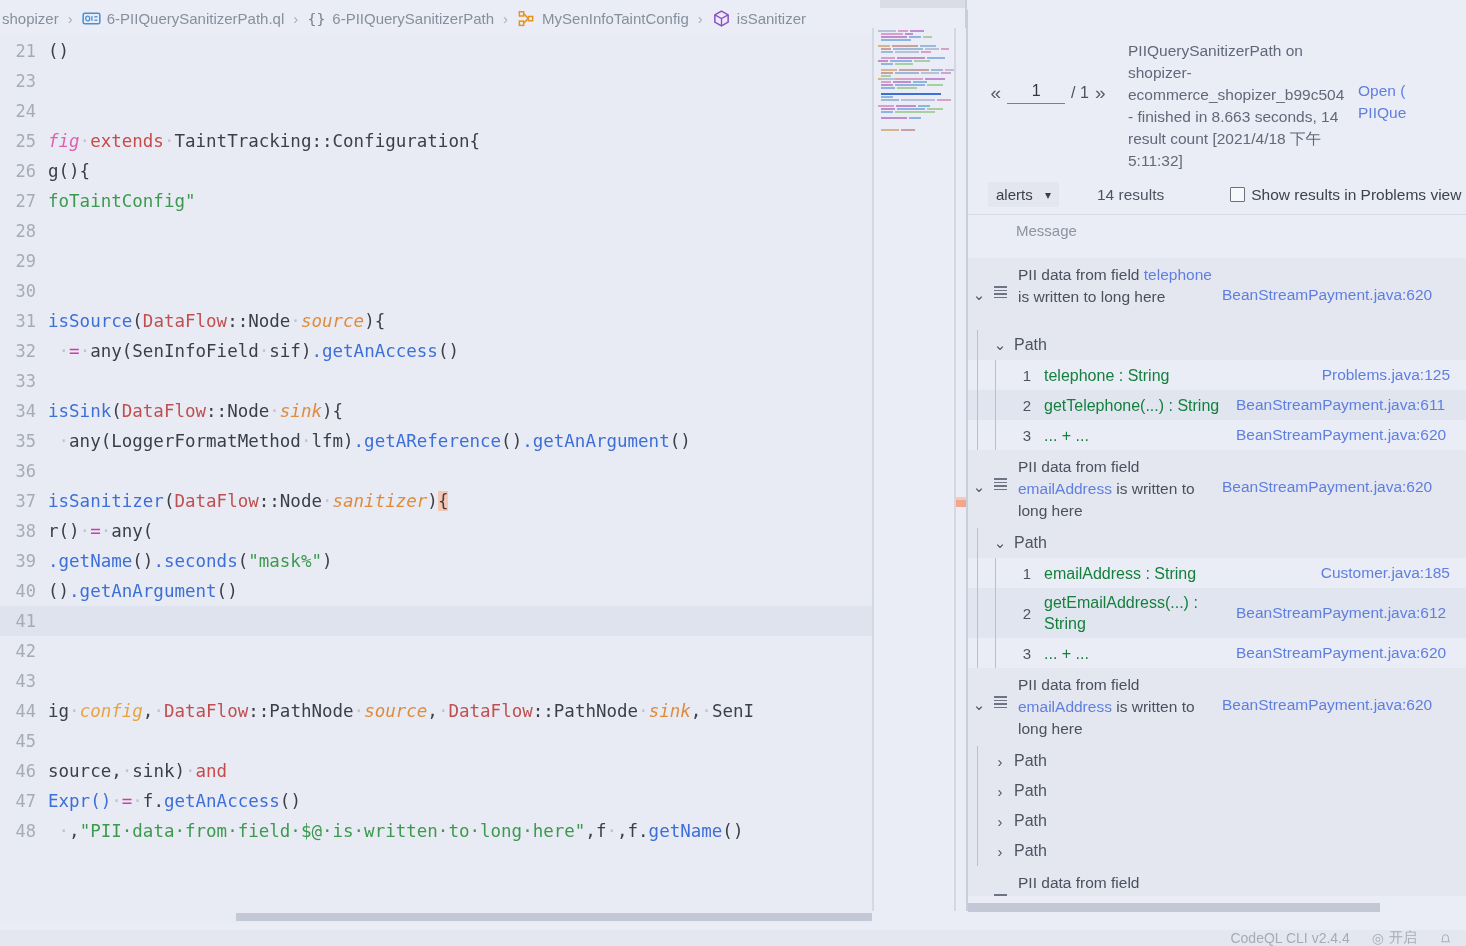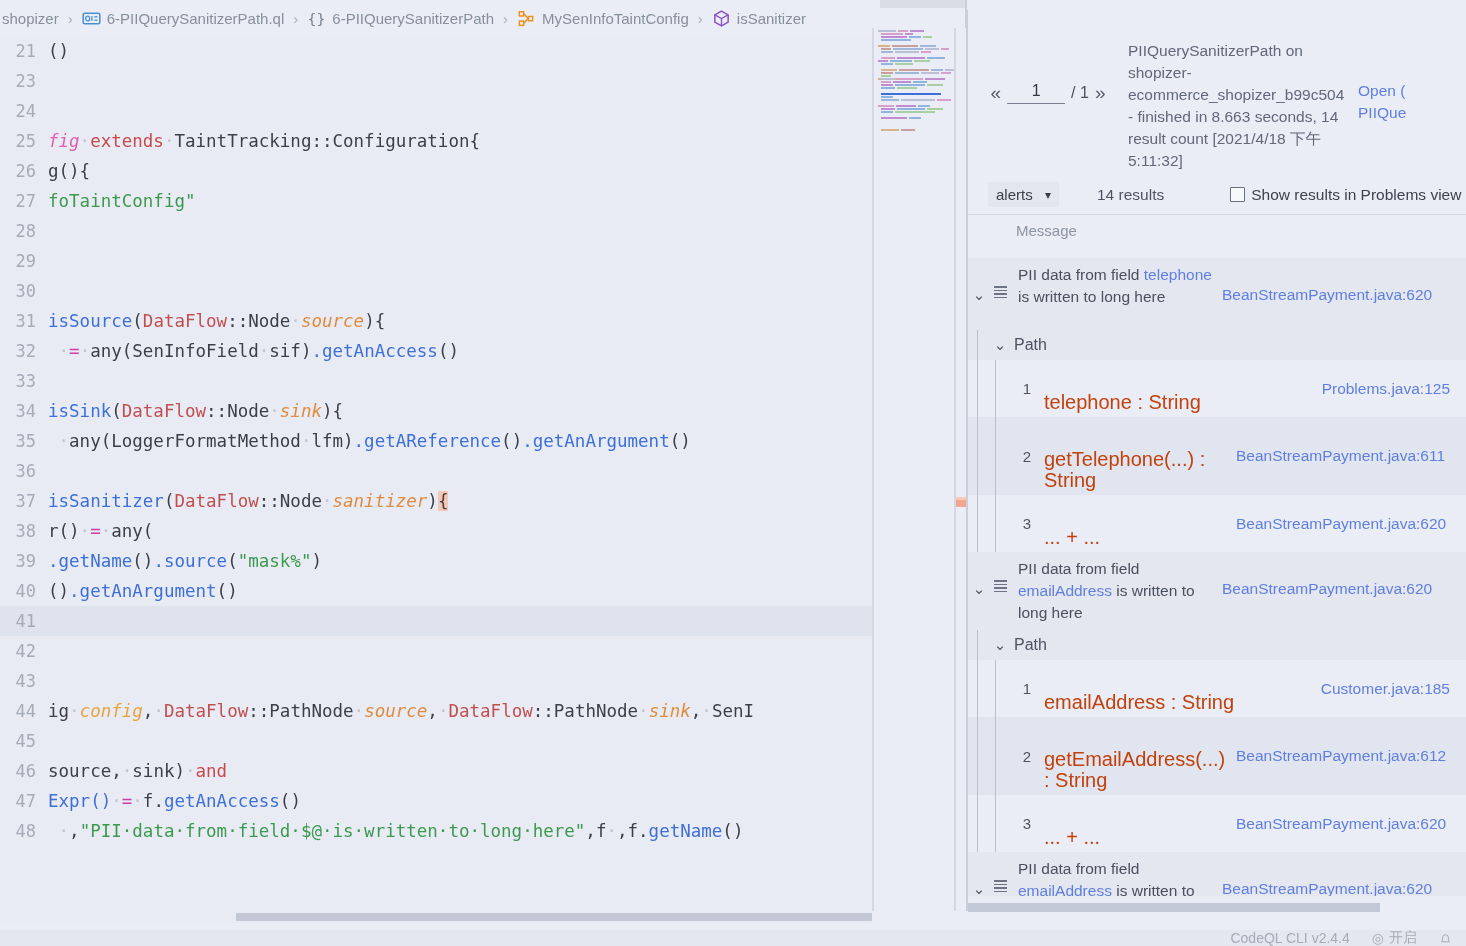--- a/index.html
+++ b/index.html
@@ -222,22 +222,22 @@
   .step-row .rail { width: 18px; flex: none; align-self: stretch; position: relative; }
   .step-row .rail::after {
     content: ""; position: absolute; left: 9px; top: 0; bottom: 0; width: 1px; background: #b9bfcd;
   }
   .step-row .rail2 { width: 32px; flex: none; align-self: stretch; position: relative; }
   .step-row .rail2::after {
     content: ""; position: absolute; left: 9px; top: 0; bottom: 0; width: 1px; background: #b9bfcd;
   }
   .step-idx { width: 18px; flex: none; text-align: center; font-size: 15px; color: #4d5361; }
   .step-txt {
-    flex: 1; font-size: 20px; line-height: 21px; color: #c2410c;
-    padding: 4px 0 4px 8px; max-width: 200px; margin-top: 28px;
+    flex: 1; font-size: 16px; line-height: 21px; color: #15803d;
+    padding: 4px 0 4px 8px; max-width: 200px;
   }
   .step-loc {
     width: 214px; flex: none; font-size: 15.5px; color: #5f7fe0;
     text-align: left; white-space: nowrap; overflow: hidden;
   }
   .step-loc.right { text-align: right; padding-right: 0; }
 
   .res-hscroll {
     position: absolute; left: 0; bottom: 18px; width: 412px; height: 9px;
     background: #c3c8d6;
@@ -333,21 +333,21 @@
       <div class="code-line"><span class="ln">29</span><span class="src"></span></div>
       <div class="code-line"><span class="ln">30</span><span class="src"></span></div>
       <div class="code-line"><span class="ln">31</span><span class="src"><span class="t-fn">isSource</span><span class="t-plain">(</span><span class="t-type">DataFlow</span><span class="t-plain">::Node</span><span class="t-dot">·</span><span class="t-var2">source</span><span class="t-plain">){</span></span></div>
       <div class="code-line"><span class="ln">32</span><span class="src"><span class="t-dot"> ·</span><span class="t-op">=</span><span class="t-dot">·</span><span class="t-plain">any(SenInfoField</span><span class="t-dot">·</span><span class="t-plain">sif)</span><span class="t-fn">.getAnAccess</span><span class="t-plain">()</span></span></div>
       <div class="code-line"><span class="ln">33</span><span class="src"></span></div>
       <div class="code-line"><span class="ln">34</span><span class="src"><span class="t-fn">isSink</span><span class="t-plain">(</span><span class="t-type">DataFlow</span><span class="t-plain">::Node</span><span class="t-dot">·</span><span class="t-var2">sink</span><span class="t-plain">){</span></span></div>
       <div class="code-line"><span class="ln">35</span><span class="src"><span class="t-dot"> ·</span><span class="t-plain">any(LoggerFormatMethod</span><span class="t-dot">·</span><span class="t-plain">lfm)</span><span class="t-fn">.getAReference</span><span class="t-plain">()</span><span class="t-fn">.getAnArgument</span><span class="t-plain">()</span></span></div>
       <div class="code-line"><span class="ln">36</span><span class="src"></span></div>
       <div class="code-line"><span class="ln">37</span><span class="src"><span class="t-fn">isSanitizer</span><span class="t-plain">(</span><span class="t-type">DataFlow</span><span class="t-plain">::Node</span><span class="t-dot">·</span><span class="t-var2">sanitizer</span><span class="t-plain">)</span><span class="brace-hl">{</span></span></div>
       <div class="code-line"><span class="ln">38</span><span class="src"><span class="t-plain">r()</span><span class="t-dot">·</span><span class="t-op">=</span><span class="t-dot">·</span><span class="t-plain">any(</span></span></div>
-      <div class="code-line"><span class="ln">39</span><span class="src"><span class="t-fn">.getName</span><span class="t-plain">()</span><span class="t-fn">.source</span><span class="t-plain">(</span><span class="t-str">"mask%"</span><span class="t-plain">)</span></span></div>
+      <div class="code-line"><span class="ln">39</span><span class="src"><span class="t-fn">.getName</span><span class="t-plain">()</span><span class="t-fn">.seconds</span><span class="t-plain">(</span><span class="t-str">"mask%"</span><span class="t-plain">)</span></span></div>
       <div class="code-line"><span class="ln">40</span><span class="src"><span class="t-plain">()</span><span class="t-fn">.getAnArgument</span><span class="t-plain">()</span></span></div>
       <div class="code-line current"><span class="ln">41</span><span class="src"></span></div>
       <div class="code-line"><span class="ln">42</span><span class="src"></span></div>
       <div class="code-line"><span class="ln">43</span><span class="src"></span></div>
       <div class="code-line"><span class="ln">44</span><span class="src"><span class="t-plain">ig</span><span class="t-dot">·</span><span class="t-var">config</span><span class="t-plain">,</span><span class="t-dot">·</span><span class="t-type">DataFlow</span><span class="t-plain">::PathNode</span><span class="t-dot">·</span><span class="t-var2">source</span><span class="t-plain">,</span><span class="t-dot">·</span><span class="t-type">DataFlow</span><span class="t-plain">::PathNode</span><span class="t-dot">·</span><span class="t-var2">sink</span><span class="t-plain">,</span><span class="t-dot">·</span><span class="t-plain">SenI</span></span></div>
       <div class="code-line"><span class="ln">45</span><span class="src"></span></div>
       <div class="code-line"><span class="ln">46</span><span class="src"><span class="t-plain">source,</span><span class="t-dot">·</span><span class="t-plain">sink)</span><span class="t-dot">·</span><span class="t-kw">and</span></span></div>
       <div class="code-line"><span class="ln">47</span><span class="src"><span class="t-fn">Expr()</span><span class="t-dot">·</span><span class="t-op">=</span><span class="t-dot">·</span><span class="t-plain">f.</span><span class="t-fn">getAnAccess</span><span class="t-plain">()</span></span></div>
       <div class="code-line"><span class="ln">48</span><span class="src"><span class="t-dot"> ·</span><span class="t-plain">,</span><span class="t-str">"PII·data·from·field·$@·is·written·to·long·here"</span><span class="t-plain">,f</span><span class="t-dot">·</span><span class="t-plain">,f.</span><span class="t-fn">getName</span><span class="t-plain">()</span></span></div>
     </div>

